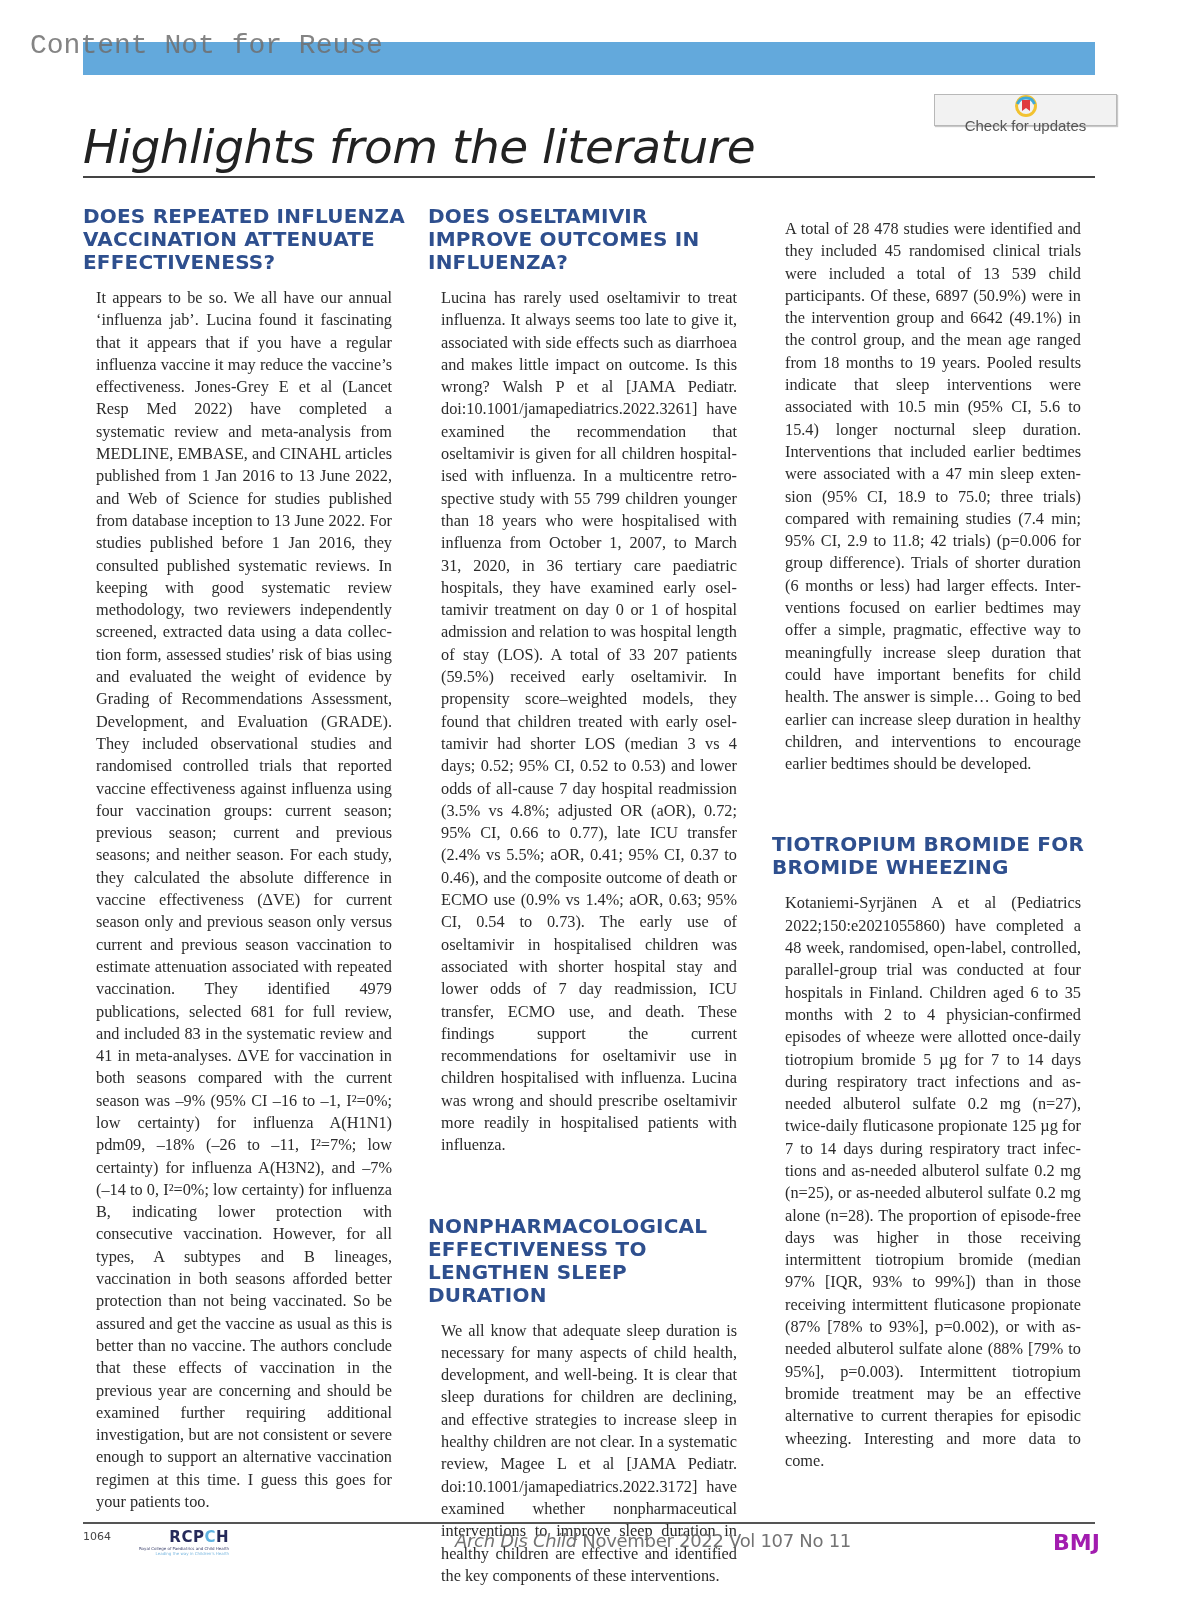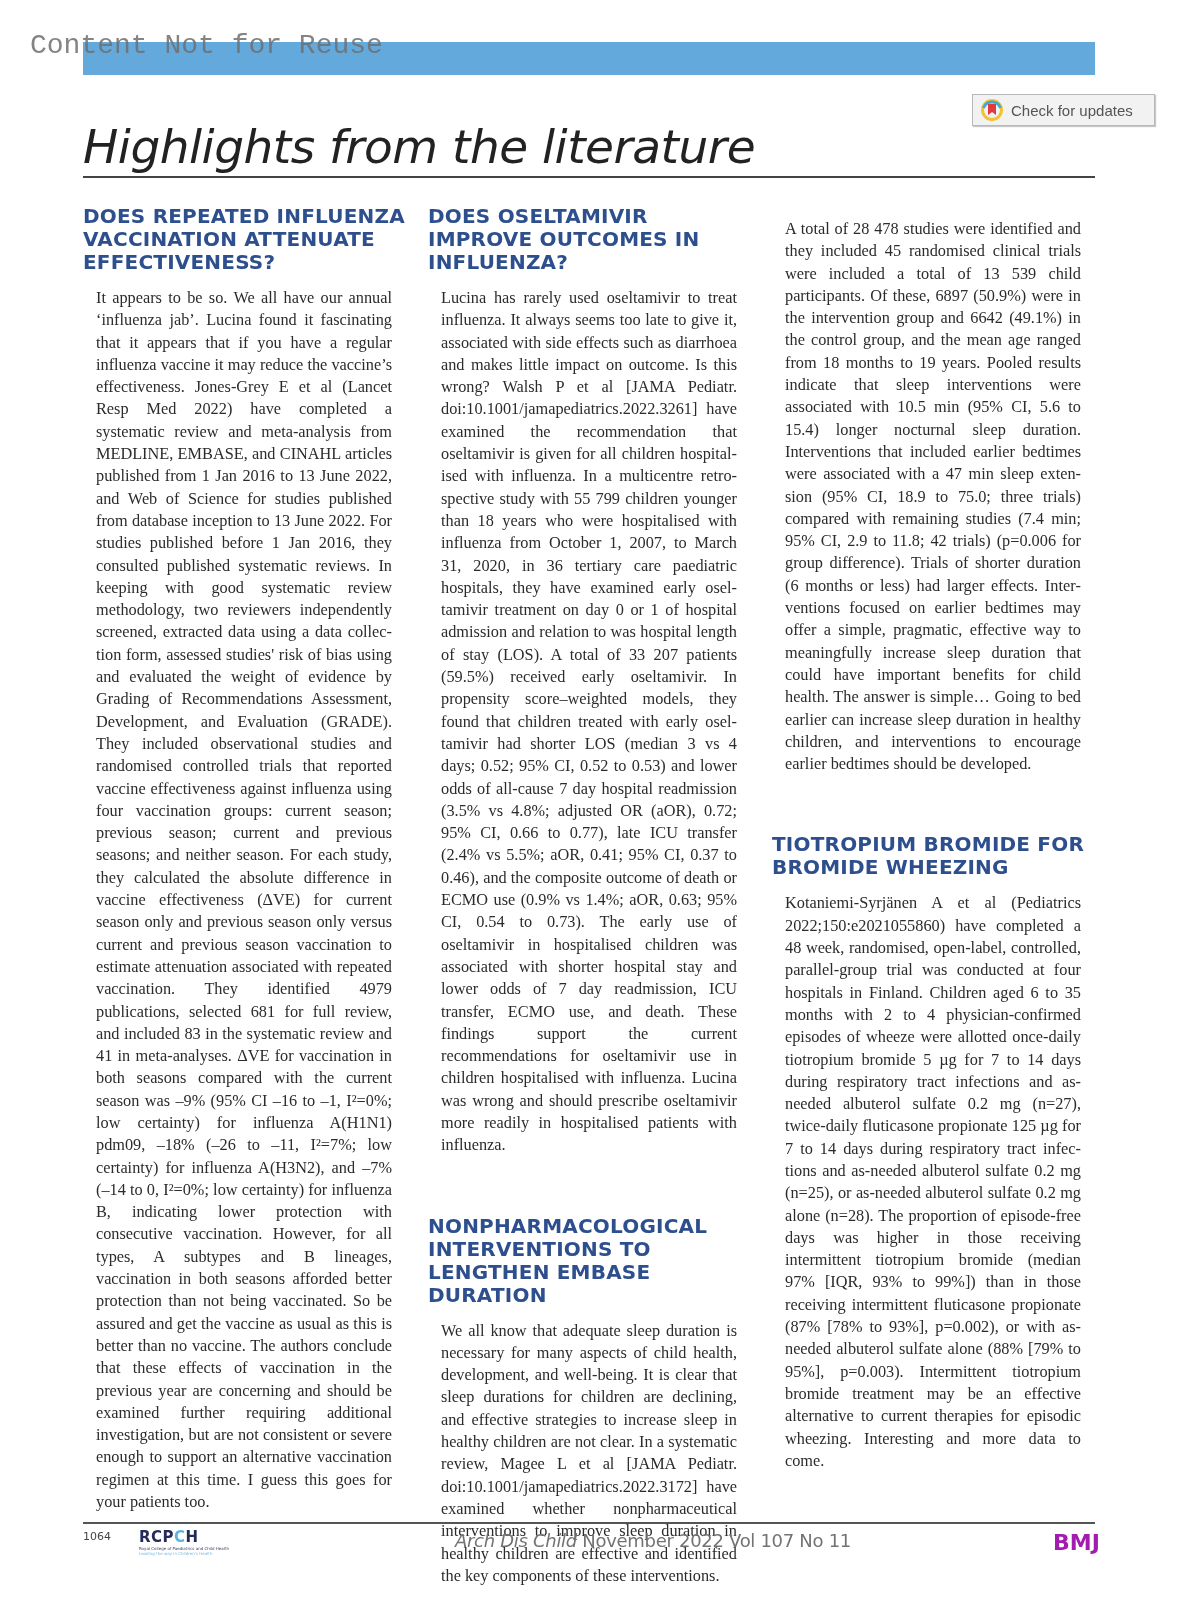--- a/index.html
+++ b/index.html
@@ -1,34 +1,34 @@
 <!DOCTYPE html>
 <html><head>
 <meta charset="utf-8">
 <style>
   html, body { margin: 0; padding: 0; background: #ffffff; }
   body { width: 1200px; height: 1601px; position: relative; overflow: hidden; font-family: "Liberation Serif", serif; color: #2b2b2b; }
   .watermark { position: absolute; left: 30px; top: 30px; font-family: Liberation Mono, monospace; font-size: 28px; color: rgba(110,110,110,0.85); z-index: 5; letter-spacing: 0px; }
   .banner { position: absolute; left: 83px; top: 42px; width: 1012px; height: 33px; background: #63a9dc; }
   .banner-label { position: absolute; left: 8px; top: 9px; font-family: "DejaVu Sans", sans-serif; font-weight: bold; font-size: 14px; color: #ffffff; margin-top: 24px; }
   .page-title { position: absolute; left: 83px; top: 88px; font-family: "DejaVu Sans", sans-serif; font-size: 47px; color: #222222; letter-spacing: -0.5px; font-weight: normal; font-style: italic; }
-  .check-updates { position: absolute; left: 972px; top: 94px; width: 183px; height: 32px; border: 1px solid #b8b8b8; background: #f2f2f2; box-shadow: 1px 1px 1px #c8c8c8; display: flex; align-items: center; box-sizing: border-box; }
+  .check-updates { position: absolute; left: 934px; top: 94px; width: 183px; height: 32px; border: 1px solid #b8b8b8; background: #f2f2f2; box-shadow: 1px 1px 1px #c8c8c8; display: flex; align-items: center; box-sizing: border-box; flex-direction: column; }
   .cu-icon { width: 22px; height: 22px; margin-left: 8px; margin-right: 8px; position: relative; }
   .cu-label { font-family: "Liberation Sans", sans-serif; font-size: 15px; color: #555555; }
   .title-rule { position: absolute; left: 83px; top: 176px; width: 1012px; height: 2px; background: #444444; }
   .col { position: absolute; top: 205px; font-size: 16.3px; line-height: 22.3px; text-align: justify; hyphens: manual; }
   .col1 { left: 83px; width: 322px; }
   .col2 { left: 428px; width: 322px; }
   .col3 { left: 772px; width: 322px; }
   .heading { font-family: "DejaVu Sans", sans-serif; font-weight: bold; color: #2e4f8e; font-size: 20px; line-height: 23px; text-align: left; letter-spacing: 0.2px; margin: 0; }
   .para { margin: 13px; }
   .spacer { height: 45px; }
   .foot-rule { position: absolute; left: 83px; top: 1522px; width: 1012px; height: 2px; background: #555555; }
   .foot-page { position: absolute; left: 83px; top: 1530px; font-family: "DejaVu Sans", sans-serif; font-size: 11px; color: #444; }
-  .rcpch { position: absolute; left: 139px; top: 1528px; }
+  .rcpch { position: absolute; left: 139px; top: 1528px; text-align: right; }
   .rcpch-main { font-family: "DejaVu Sans", sans-serif; font-weight: bold; font-size: 15px; color: #252a5a; letter-spacing: 0.5px; }
   .rcpch-c { color: #5fb3e0; }
   .rcpch-sub { font-family: "DejaVu Sans", sans-serif; font-size: 4px; color: #3a3f6a; line-height: 5px; }
   .rcpch-sub2 { font-family: "DejaVu Sans", sans-serif; font-size: 4px; color: #7ab8e0; line-height: 5px; }
   .foot-journal { position: absolute; left: 455px; top: 1530px; font-family: "DejaVu Sans", sans-serif; font-size: 18px; color: #737373; letter-spacing: -0.3px; }
   .foot-journal i { font-style: italic; }
   .bmj { position: absolute; left: 1053px; top: 1530px; font-family: "DejaVu Sans", sans-serif; font-weight: bold; font-size: 22px; color: #a21caf; letter-spacing: 0px; }
 </style>
 </head>
 <body>
@@ -56,21 +56,21 @@
 
 <div class="col col1">
   <h2 class="heading">DOES REPEATED INFLUENZA VACCINATION ATTENUATE EFFECTIVENESS?</h2>
   <p class="para">It appears to be so. We all have our annual ‘influenza jab’. Lucina found it fasci­nating that it appears that if you have a regular influenza vaccine it may reduce the vaccine’s effectiveness. Jones-Grey E et al (Lancet Resp Med 2022) have completed a systematic review and meta-analysis from MEDLINE, EMBASE, and CINAHL articles published from 1 Jan 2016 to 13 June 2022, and Web of Science for studies published from database inception to 13 June 2022. For studies published before 1 Jan 2016, they consulted published systematic reviews. In keeping with good systematic review methodology, two reviewers independently screened, extracted data using a data collec­tion form, assessed studies' risk of bias using and evaluated the weight of evidence by Grading of Recommendations Assessment, Development, and Evaluation (GRADE). They included observational studies and randomised controlled trials that reported vaccine effectiveness against influenza using four vaccination groups: current season; previous season; current and previous seasons; and neither season. For each study, they calculated the absolute difference in vaccine effectiveness (ΔVE) for current season only and previous season only versus current and previous season vaccination to estimate attenuation associated with repeated vaccination. They identified 4979 publications, selected 681 for full review, and included 83 in the systematic review and 41 in meta-analyses. ΔVE for vaccination in both seasons compared with the current season was –9% (95% CI –16 to –1, I²=0%; low certainty) for influenza A(H1N1) pdm09, –18% (–26 to –11, I²=7%; low certainty) for influenza A(H3N2), and –7% (–14 to 0, I²=0%; low certainty) for influ­enza B, indicating lower protection with consecutive vaccination. However, for all types, A subtypes and B lineages, vaccination in both seasons afforded better protection than not being vaccinated. So be assured and get the vaccine as usual as this is better than no vaccine. The authors conclude that these effects of vaccination in the previous year are concerning and should be examined further requiring additional investigation, but are not consistent or severe enough to support an alternative vaccination regimen at this time. I guess this goes for your patients too.</p>
 </div>
 
 <div class="col col2">
   <h2 class="heading">DOES OSELTAMIVIR IMPROVE OUTCOMES IN INFLUENZA?</h2>
   <p class="para">Lucina has rarely used oseltamivir to treat influenza. It always seems too late to give it, associated with side effects such as diar­rhoea and makes little impact on outcome. Is this wrong? Walsh P et al [JAMA Pediatr. doi:10.1001/jamapediatrics.2022.3261] have examined the recommendation that oseltamivir is given for all children hospital­ised with influenza. In a multicentre retro­spective study with 55 799 children younger than 18 years who were hospitalised with influenza from October 1, 2007, to March 31, 2020, in 36 tertiary care paediatric hospitals, they have examined early osel­tamivir treatment on day 0 or 1 of hospital admission and relation to was hospital length of stay (LOS). A total of 33 207 patients (59.5%) received early oseltamivir. In propensity score–weighted models, they found that children treated with early osel­tamivir had shorter LOS (median 3 vs 4 days; 0.52; 95% CI, 0.52 to 0.53) and lower odds of all-cause 7 day hospital readmission (3.5% vs 4.8%; adjusted OR (aOR), 0.72; 95% CI, 0.66 to 0.77), late ICU transfer (2.4% vs 5.5%; aOR, 0.41; 95% CI, 0.37 to 0.46), and the composite outcome of death or ECMO use (0.9% vs 1.4%; aOR, 0.63; 95% CI, 0.54 to 0.73). The early use of oseltamivir in hospitalised children was associated with shorter hospital stay and lower odds of 7 day readmission, ICU transfer, ECMO use, and death. These findings support the current recommendations for oseltamivir use in children hospitalised with influenza. Lucina was wrong and should prescribe oseltamivir more readily in hospitalised patients with influenza.</p>
   <div class="spacer"></div>
-  <h2 class="heading">NONPHARMACOLOGICAL INTERVENTIONS TO LENGTHEN EMBASE DURATION</h2>
+  <h2 class="heading">NONPHARMACOLOGICAL EFFECTIVENESS TO LENGTHEN SLEEP DURATION</h2>
   <p class="para">We all know that adequate sleep duration is necessary for many aspects of child health, development, and well-being. It is clear that sleep durations for children are declining, and effective strategies to increase sleep in healthy children are not clear. In a system­atic review, Magee L et al [JAMA Pediatr. doi:10.1001/jamapediatrics.2022.3172] have examined whether nonpharmaceutical interventions to improve sleep duration in healthy children are effective and identified the key components of these interventions.</p>
 </div>
 
 <div class="col col3">
   <p class="para">A total of 28 478 studies were identified and they included 45 randomised clinical trials were included a total of 13 539 child participants. Of these, 6897 (50.9%) were in the intervention group and 6642 (49.1%) in the control group, and the mean age ranged from 18 months to 19 years. Pooled results indicate that sleep interventions were associated with 10.5 min (95% CI, 5.6 to 15.4) longer nocturnal sleep duration. Interventions that included earlier bedtimes were associated with a 47 min sleep exten­sion (95% CI, 18.9 to 75.0; three trials) compared with remaining studies (7.4 min; 95% CI, 2.9 to 11.8; 42 trials) (p=0.006 for group difference). Trials of shorter duration (6 months or less) had larger effects. Inter­ventions focused on earlier bedtimes may offer a simple, pragmatic, effective way to meaningfully increase sleep duration that could have important benefits for child health. The answer is simple… Going to bed earlier can increase sleep duration in healthy children, and interventions to encourage earlier bedtimes should be developed.</p>
   <div class="spacer"></div>
   <h2 class="heading">TIOTROPIUM BROMIDE FOR BROMIDE WHEEZING</h2>
   <p class="para">Kotaniemi-Syrjänen A et al (Pediat­rics 2022;150:e2021055860) have completed a 48 week, randomised, open-label, controlled, parallel-group trial was conducted at four hospitals in Finland. Children aged 6 to 35 months with 2 to 4 physician-confirmed episodes of wheeze were allotted once-daily tiotro­pium bromide 5 µg for 7 to 14 days during respiratory tract infections and as-needed albuterol sulfate 0.2 mg (n=27), twice-daily fluticasone propionate 125 µg for 7 to 14 days during respiratory tract infec­tions and as-needed albuterol sulfate 0.2 mg (n=25), or as-needed albuterol sulfate 0.2 mg alone (n=28). The propor­tion of episode-free days was higher in those receiving intermittent tiotropium bromide (median 97% [IQR, 93% to 99%]) than in those receiving intermit­tent fluticasone propionate (87% [78% to 93%], p=0.002), or with as-needed albuterol sulfate alone (88% [79% to 95%], p=0.003). Intermittent tiotro­pium bromide treatment may be an effec­tive alternative to current therapies for episodic wheezing. Interesting and more data to come.</p>
 </div>
 

